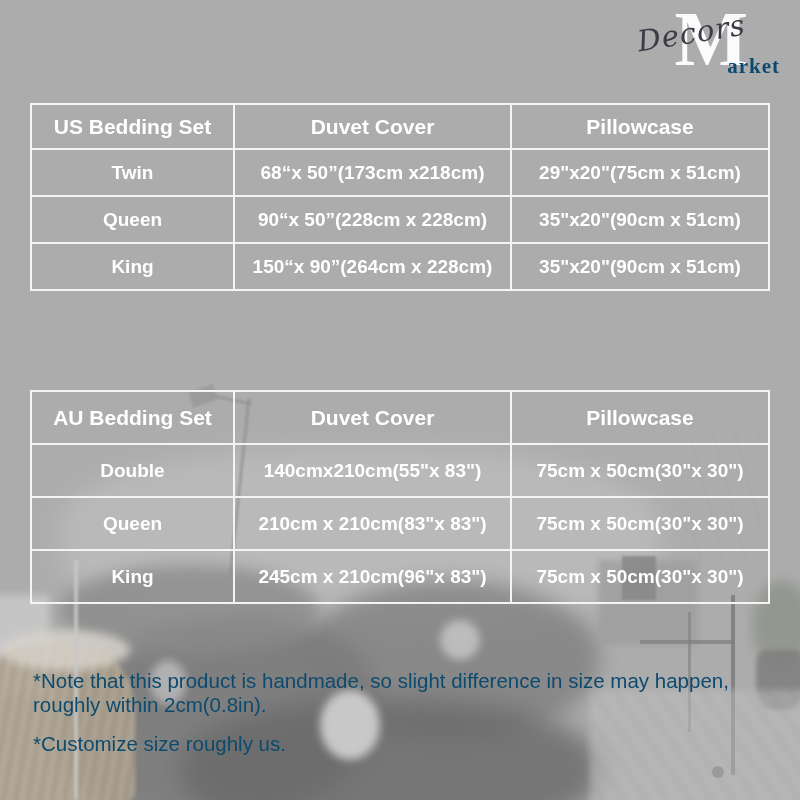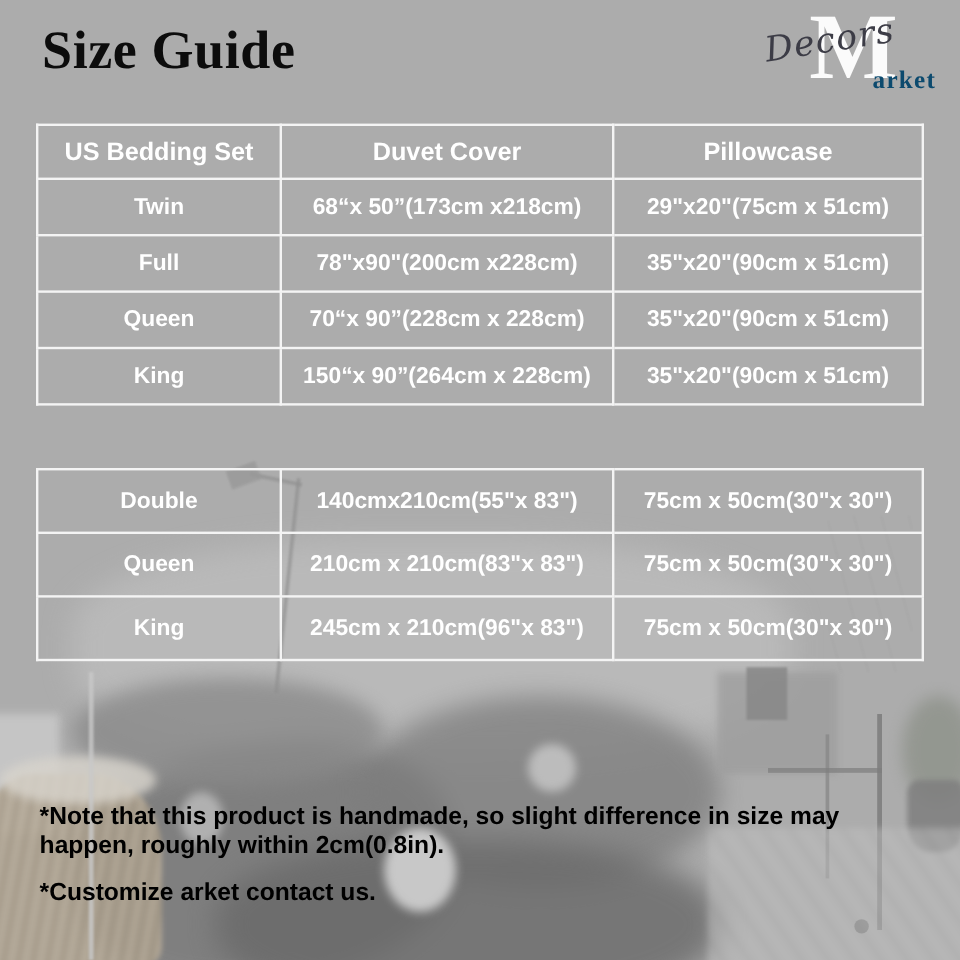--- a/index.html
+++ b/index.html
@@ -33,22 +33,22 @@
   table.sg th, table.sg td{border:2px solid #f4f4f4;background:transparent;
         color:#ffffff;font-weight:700;text-align:center;vertical-align:middle;
         padding:0;overflow:hidden;white-space:nowrap;}
   table.sg th{font-size:21px;}
   table.sg td{font-size:19px;margin-top:40px;}
   table.t1 th{height:43px;}  table.t1 td{height:45px;}
   table.t2 th{height:51px;}  table.t2 td{height:51px;}
   col.c1{width:203px;} col.c2{width:277px;} col.c3{width:258px;}
 
   
-  .notes{position:absolute;left:33px;top:669px;width:748px;color:#000000;
-         font-weight:700;font-size:20.5px;line-height:1.16;}
+  .notes{position:absolute;left:33px;top:669px;width:748px;color:#0c4a6e;
+         font-weight:400;font-size:20.5px;line-height:1.16;}
   .notes p{margin:0;}
   .notes p + p{margin-top:15px;}
 </style>
 </head>
 <body>
 
 <div class="stage">
 
   <div class="photo">
     <div class="ph" style="left:60px;top:450px;width:600px;height:180px;background:#c4c4c4;border-radius:40%;filter:blur(12px);opacity:.55;"></div>
@@ -71,21 +71,20 @@
     <div class="ph" style="left:731px;top:595px;width:4px;height:180px;background:#7b7b7b;opacity:.85;"></div>
     <div class="ph" style="left:688px;top:612px;width:3px;height:120px;background:#858585;opacity:.7;"></div>
     <div class="ph" style="left:640px;top:640px;width:95px;height:4px;background:#7e7e7e;opacity:.7;"></div>
     <div class="ph" style="left:712px;top:766px;width:12px;height:12px;border-radius:50%;background:#6f6f6f;opacity:.8;"></div>
     <div class="ph" style="left:752px;top:580px;width:60px;height:90px;background:#8e928a;border-radius:50%;filter:blur(6px);opacity:.8;"></div>
     <div class="ph" style="left:756px;top:650px;width:48px;height:60px;background:#7f7f7f;border-radius:20% 20% 40% 40%;filter:blur(2px);opacity:.85;"></div>
     <div class="ph" style="left:690px;top:430px;width:70px;height:130px;background:repeating-linear-gradient(75deg,transparent 0 10px,#9a9a9a 10px 11px,transparent 11px 22px);filter:blur(1px);opacity:.35;"></div>
     <div class="ph" style="left:590px;top:690px;width:220px;height:120px;background:repeating-linear-gradient(55deg,#c0c0c0 0 14px,#b2b2b2 14px 18px);filter:blur(3px);opacity:.5;"></div>
   </div>
 
-  <h1 class="title">Size Guide</h1>
 
   <div class="logo">
     <span class="logo-m">M</span>
     <span class="logo-script">Decors</span>
     <span class="logo-rest">arket</span>
   </div>
 
   <table class="sg t1">
     <colgroup>
         <col class="c1">
@@ -97,60 +96,60 @@
       <th>US Bedding Set</th>
       <th>Duvet Cover</th>
       <th>Pillowcase</th>
     </tr>
     <tr>
       <td>Twin</td>
       <td>68“x 50”(173cm x218cm)</td>
       <td>29"x20"(75cm x 51cm)</td>
     </tr>
     <tr>
-      <td>Full</td>
-      <td>78"x90"(200cm x228cm)</td>
-      <td>35"x20"(90cm x 51cm)</td>
-    </tr>
-    <tr>
       <td>Queen</td>
-      <td>70“x 90”(228cm x 228cm)</td>
+      <td>90“x 50”(228cm x 228cm)</td>
       <td>35"x20"(90cm x 51cm)</td>
     </tr>
     <tr>
       <td>King</td>
       <td>150“x 90”(264cm x 228cm)</td>
       <td>35"x20"(90cm x 51cm)</td>
     </tr>
   </tbody>
     </table>
 
   <table class="sg t2">
     <colgroup>
         <col class="c1">
         <col class="c2">
         <col class="c3">
       </colgroup>
     <tbody>
+        <tr>
+      <th>AU Bedding Set</th>
+      <th>Duvet Cover</th>
+      <th>Pillowcase</th>
+    </tr>
     <tr>
       <td>Double</td>
       <td>140cmx210cm(55"x 83")</td>
       <td>75cm x 50cm(30"x 30")</td>
     </tr>
     <tr>
       <td>Queen</td>
       <td>210cm x 210cm(83"x 83")</td>
       <td>75cm x 50cm(30"x 30")</td>
     </tr>
     <tr>
       <td>King</td>
       <td>245cm x 210cm(96"x 83")</td>
       <td>75cm x 50cm(30"x 30")</td>
     </tr>
   </tbody>
     </table>
 
   <div class="notes">
     <p>*Note that this product is handmade, so slight  difference in size may happen, roughly within 2cm(0.8in).</p>
-    <p>*Customize arket contact us.</p>
+    <p>*Customize size roughly us.</p>
   </div>
 
 </div>
 
 </body></html>

